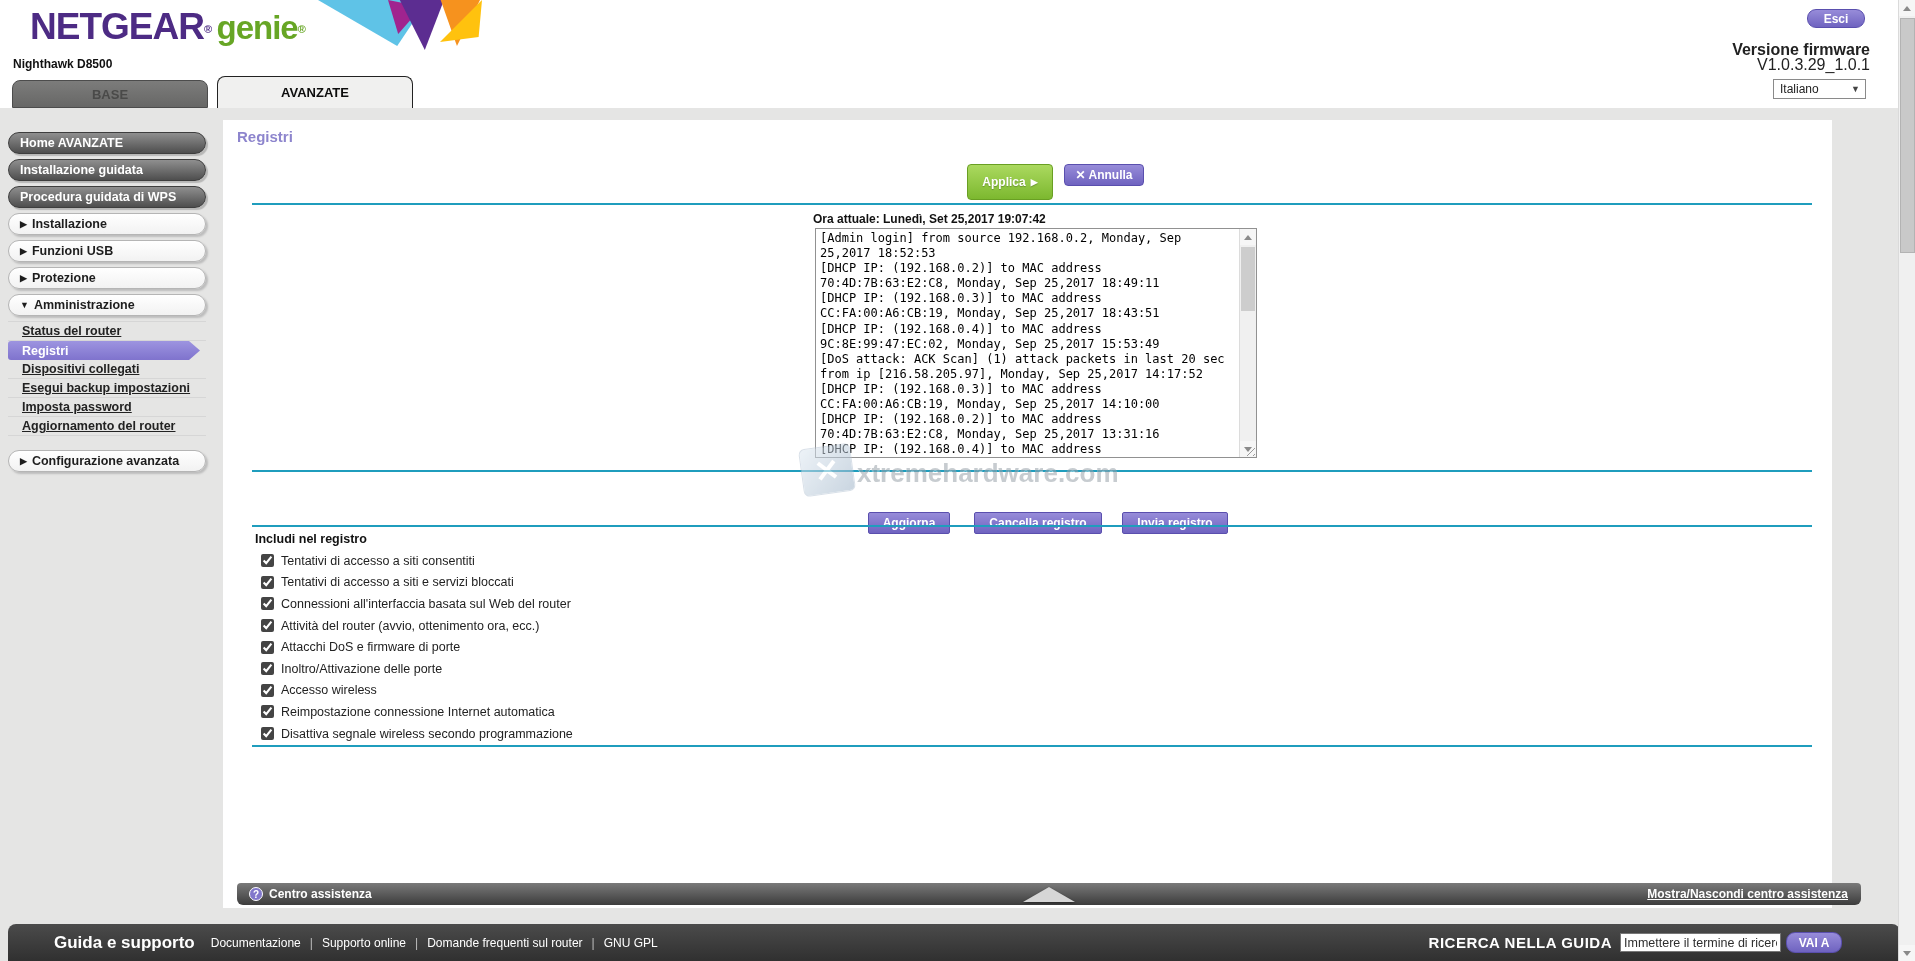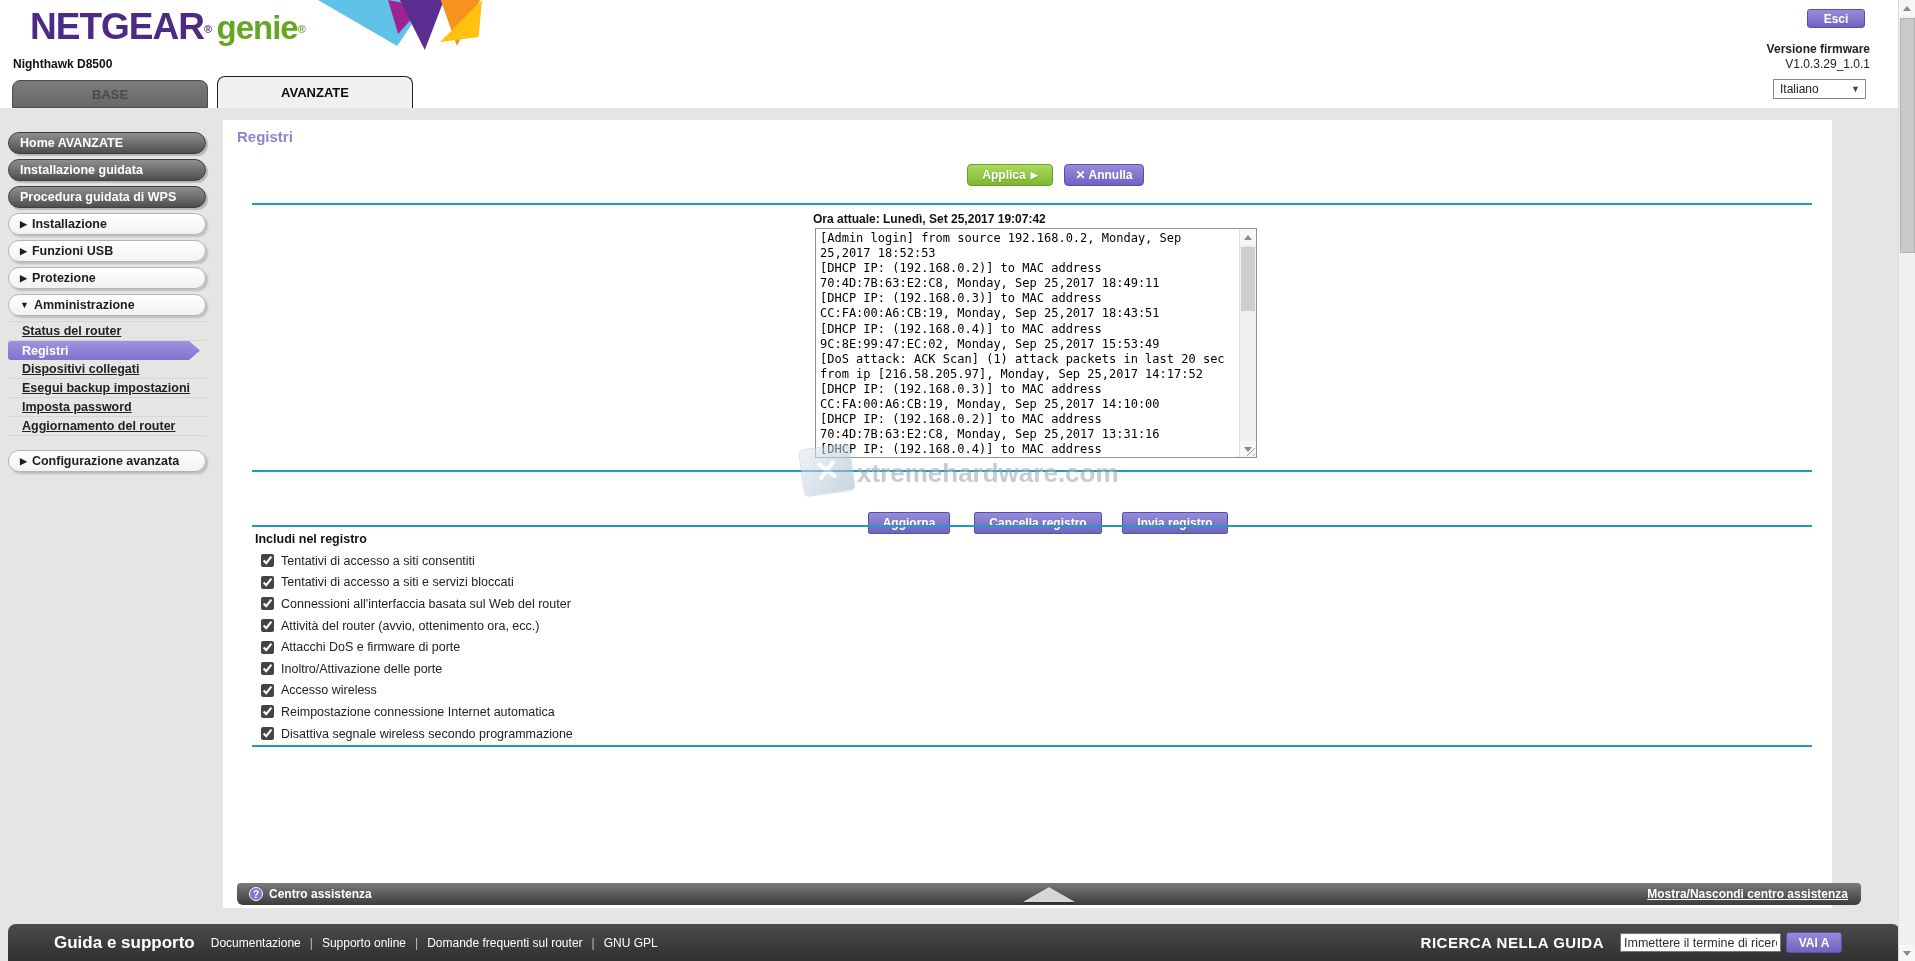--- a/index.html
+++ b/index.html
@@ -17,25 +17,25 @@
   .model { position:absolute; left:13px; top:57px; font-size:12px; font-weight:bold; color:#111; }
 
   .poly { position:absolute; top:0; }
   .p-blue   { left:318px; width:110px; height:46px; background:#5fc3e7; clip-path:polygon(0 0,100% 0,72% 100%); }
   .p-purple { left:396px; width:48px;  height:52px; background:#5c2d91; clip-path:polygon(8% 0,100% 0,60% 96%); }
   .p-magenta{ left:388px; width:34px;  height:34px; background:#a0248f; clip-path:polygon(0 0,100% 20%,30% 100%); }
   .p-orange { left:432px; width:48px;  height:46px; background:#f6921e; clip-path:polygon(18% 0,100% 0,52% 100%); }
   .p-yellow { left:440px; width:42px;  height:42px; background:#ffc20e; clip-path:polygon(0 100%,100% 0,92% 88%); }
 
   .btn-purple { background:linear-gradient(#978cd9,#6f63c0); border:1px solid #5a4fae; color:#fff;
-                font-weight:bold; font-size:12px; text-align:center; border-radius:3px; cursor:pointer;
+                font-weight:bold; font-size:12px; text-align:center; border-radius:9px; cursor:pointer;
                 display:flex; align-items:center; justify-content:center; }
   .esci { position:absolute; left:1807px; top:9px; width:58px; height:19px; }
 
-  .fw { position:absolute; right:45px; top:42px; text-align:right; font-size:12px; color:#222; line-height:15px; }
+  .fw { position:absolute; right:45px; top:42px; text-align:right; font-size:16px; color:#222; line-height:15px; }
   .fw .fw-label { font-weight:bold; }
 
   .lang { position:absolute; left:1773px; top:79px; width:93px; height:20px; background:#fff;
           border:1px solid #8a8a8a; font-size:12px; color:#222; display:flex; align-items:center;
           padding-left:6px; cursor:pointer; }
   .lang .caret { margin-left:auto; margin-right:5px; font-size:9px; color:#444; }
 
   
   .tab { position:absolute; font-size:13px; font-weight:bold; text-align:center;
          border-radius:8px 8px 0 0; cursor:pointer; line-height:28px; }
@@ -63,21 +63,21 @@
               border-radius:3px 0 0 3px; }
   .gap18 { height:14px; }
 
   
   .card { position:absolute; left:223px; top:120px; width:1609px; height:788px; background:#fff; }
   .page-title { position:absolute; left:14px; top:8px; font-size:15px; font-weight:bold; color:#8d85cd; }
 
   .btn-green { background:linear-gradient(#abd95f,#7cb82f); border:1px solid #699f23; color:#fff;
                font-weight:bold; font-size:12px; border-radius:4px; display:flex; align-items:center;
                justify-content:center; cursor:pointer; text-shadow:0 1px 1px rgba(0,0,0,0.25); }
-  .applica { position:absolute; left:744px; top:44px; width:86px; height:22px; }
+  .applica { position:absolute; left:744px; top:44px; width:86px; height:36px; }
   .applica .tri { font-size:9px; margin-left:5px; }
   .annulla { position:absolute; left:841px; top:44px; width:80px; height:22px; border-radius:4px; }
   .annulla .x { font-size:12px; margin-right:3px; font-weight:bold; }
 
   .teal { position:absolute; left:29px; width:1560px; height:2px; background:#1f9dbd; }
   .teal-1 { top:83px; } .teal-2 { top:350px; } .teal-3 { top:405px; } .teal-4 { top:625px; }
 
   .ora { position:absolute; left:590px; top:92px; font-size:12px; font-weight:bold; color:#111; }
 
   .logbox { position:absolute; left:592px; top:108px; width:442px; height:230px; background:#fff;
@@ -129,21 +129,21 @@
 
   
   .footer { position:absolute; left:8px; top:924px; width:1892px; height:37px;
             background:linear-gradient(#4b4b4b,#303030); border-radius:8px 8px 0 0;
             display:flex; align-items:center; color:#fff; }
   .f-title { margin-left:46px; font-size:17px; font-weight:bold; }
   .f-links { margin-left:16px; font-size:12px; display:flex; align-items:center; }
   .f-link { cursor:pointer; }
   .f-sep { margin:0 9px; color:#bdbdbd; }
   .f-search { margin-left:auto; display:flex; align-items:center; padding-right:58px; }
-  .f-search-label { font-size:15px; font-weight:bold; margin-right:16px; letter-spacing:0.5px; }
+  .f-search-label { font-size:15px; font-weight:bold; margin-right:8px; letter-spacing:0.5px; }
   .f-input { width:161px; height:19px; border:1px solid #777; font-size:12.5px; padding:0 3px;
              font-family:"Liberation Sans", sans-serif; }
   .f-input::placeholder { color:#2e2e2e; opacity:1; }
   .vaia { width:56px; height:21px; margin-left:5px; font-size:12px; }
 
   
   .page-sb { position:absolute; right:0; top:0; width:17px; height:961px; background:#f0f0f0; border-left:1px solid #dadada; }
   .page-sb .sb-btn { width:16px; }
   .page-sb .pthumb { position:absolute; left:1px; top:18px; width:15px; height:235px; background:#c9c9c9; border:1px solid #b3b3b3; }
 </style>

